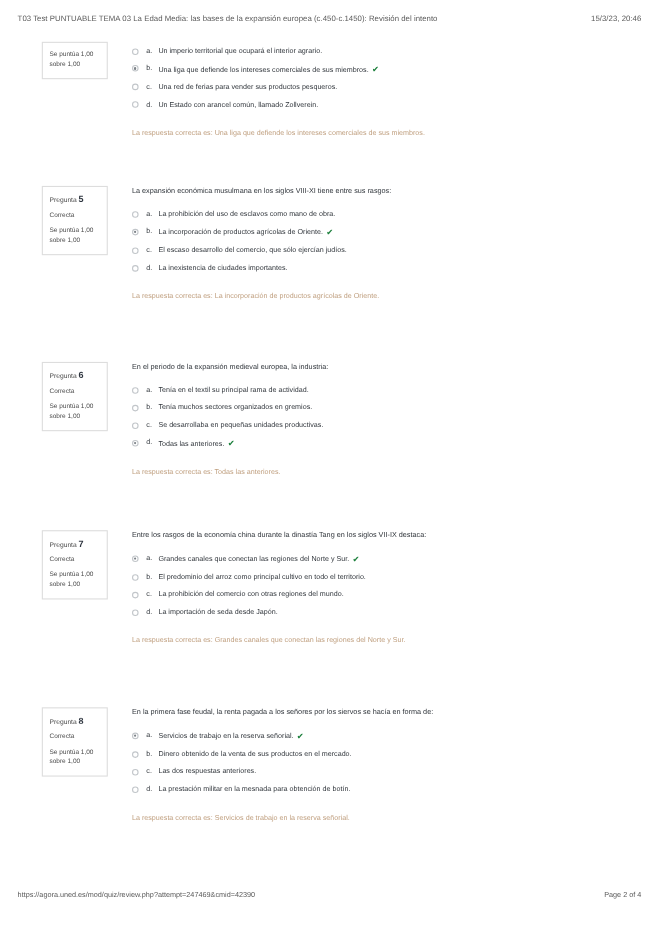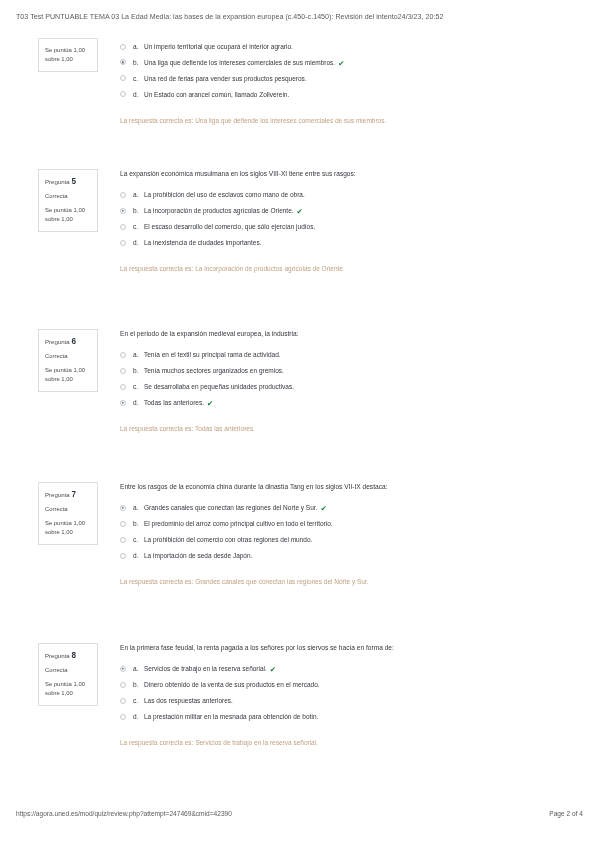--- a/index.html
+++ b/index.html
@@ -16,25 +16,27 @@
     overflow: hidden;
   }
 
   
   .page-header {
     position: absolute;
     top: 13px;
     left: 16px;
     right: 16px;
     display: flex;
+    justify-content: space-between;
     align-items: baseline;
     font-size: 7.1px;
     color: #5a5a5a;
     letter-spacing: 0.02px;
     white-space: nowrap;
+    gap: 16px;
   }
   .page-header .doc-title { font-size: 7.1px; }
   .page-header .doc-date  { font-size: 7.1px; }
 
   
   .sheet {
     position: absolute;
     top: 30px;
     left: 0;
     width: 599px;
@@ -157,21 +159,21 @@
     font-size: 6.6px;
     color: #5a5a5a;
     white-space: nowrap;
   }
 </style>
 </head>
 <body>
 
 <div class="page-header">
   <span class="doc-title">T03 Test PUNTUABLE TEMA 03 La Edad Media: las bases de la expansión europea (c.450-c.1450): Revisión del intento</span>
-  <span class="doc-date">24/3/23, 20:52</span>
+  <span class="doc-date">15/3/23, 20:46</span>
 </div>
 
 <div class="sheet" id="sheet">
     <div class="question" style="position: absolute; top: 8px;">
       <div class="qinfo only-grade">
         <div class="q-grade">
           <div>Se puntúa 1,00</div>
           <div>sobre 1,00</div>
         </div>
       </div>

